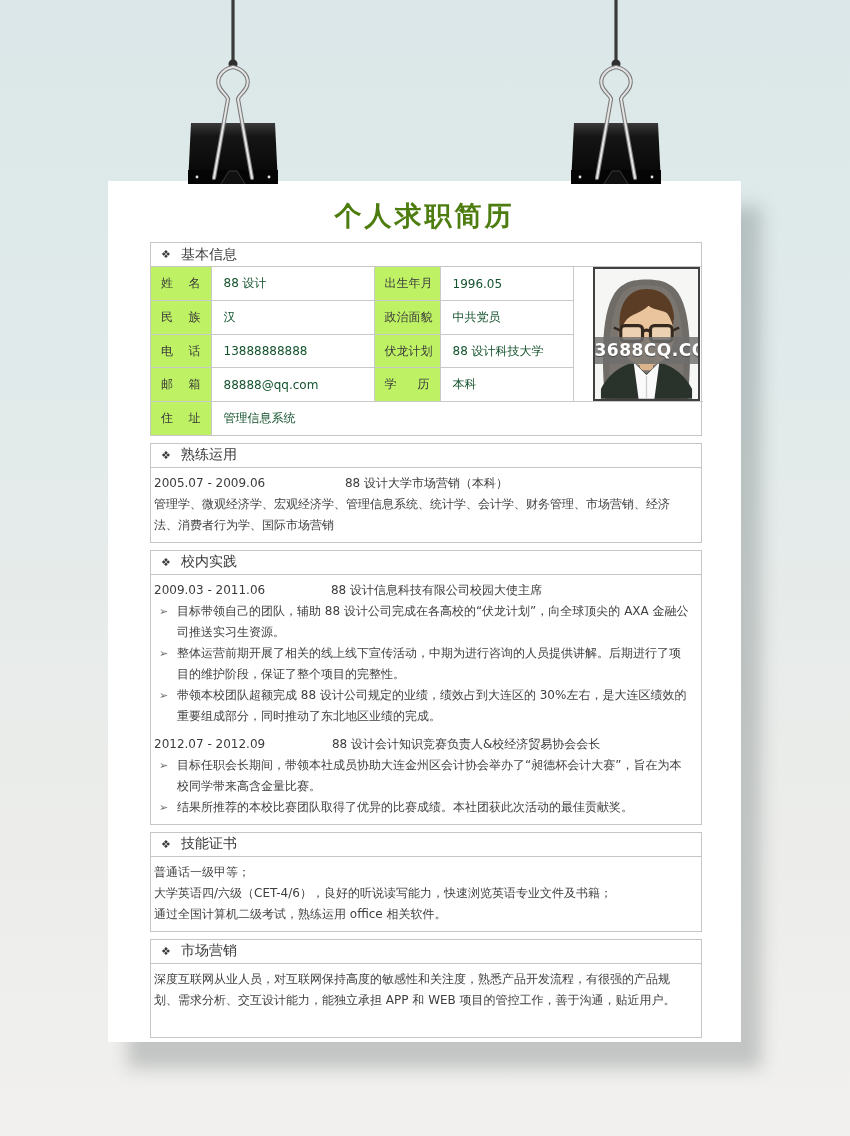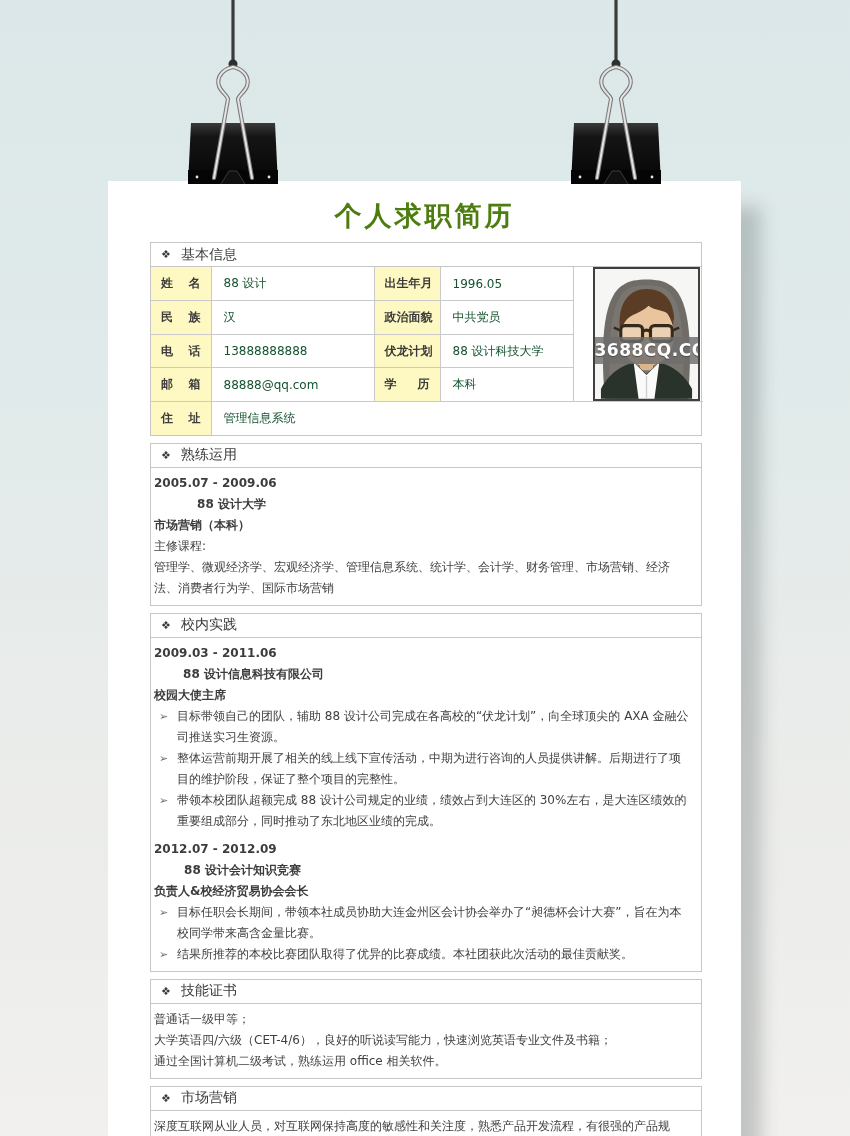--- a/index.html
+++ b/index.html
@@ -39,40 +39,40 @@
     border-bottom: 1px solid #c6c6c6;
     font-size: 14px; color: #3a3a3a;
   }
   .diamond { font-size: 11px; margin: 0 10px 0 2px; color:#3a3a3a; }
   
   .info-table { border-collapse: collapse; width: 100%; table-layout: fixed; font-size: 12px; }
   .info-table td { height: 33px; padding: 0 10px; overflow: hidden; white-space: nowrap; }
   .info-table tr + tr td { border-top: 1px solid #c9c9c9; }
   .info-table td + td { border-left: 1px solid #c9c9c9; }
   .lbl {
-    background: #fef9c3; font-weight: bold; color: #3b3b3b;
+    background: #bef264; font-weight: normal; color: #3b3b3b;
     text-align: justify; text-align-last: justify;
   }
   .val { padding: 0 12px !important; color: #14532d; }
   .photo-cell { padding: 0 1px 0 19px !important; vertical-align: top; }
   .photo {
     position: relative; width: 107px; height: 134px;
     border: 2px solid #3f3f3f; background: #f6f6f4; overflow: hidden;
   }
   .photo svg { display:block; width: 103px; height: 130px; }
   .wm {
     position: absolute; left: 0; right: 0; top: 52%; height: 27px;
     background: rgba(110,110,110,0.82);
     color: #ffffff; font-weight: bold; font-size: 17px;
     text-align: center; line-height: 27px; letter-spacing: 0.5px;
     text-shadow: 0 1px 1px #4a4a4a;
   }
   
   .sec-body { padding: 5px 10px 6px 3px; font-size: 12px; line-height: 21px; color: #3f3f3f; }
-  .entry-head { display: flex; font-weight: bold; color: #3c3c3c; flex-direction: column; }
+  .entry-head { display: flex; font-weight: normal; color: #3c3c3c; }
   .eh-date { width: 146px; flex: none; }
   .eh-org  { flex: none; text-align: right; }
   .w108 { width: 112px; } .w170 { width: 170px; } .w147 { width: 147px; }
   .eh-role { flex: 1; }
   .bullets { list-style: none; }
   .bullets li { position: relative; padding-left: 23px; }
   .arrow { position: absolute; left: 5px; top: 0; color: #6d6d6d; font-size: 11px; }
   .entry + .entry { margin-top: 7px; }
   .pad-b { padding-bottom: 26px; }
   .line { }
@@ -164,21 +164,20 @@
       <div class="sec-head">
         <span class="diamond">❖</span>
         <span>熟练运用</span>
       </div>
       <div class="sec-body">
         <div class="entry-head">
           <span class="eh-date">2005.07 - 2009.06</span>
           <span class="eh-org w108">88 设计大学</span>
           <span class="eh-role">市场营销（本科）</span>
         </div>
-        <div class="line">主修课程:</div>
         <div class="line">管理学、微观经济学、宏观经济学、管理信息系统、统计学、会计学、财务管理、市场营销、经济法、消费者行为学、国际市场营销</div>
       </div>
     </section>
 
     <section class="box">
       <div class="sec-head">
         <span class="diamond">❖</span>
         <span>校内实践</span>
       </div>
       <div class="sec-body">

